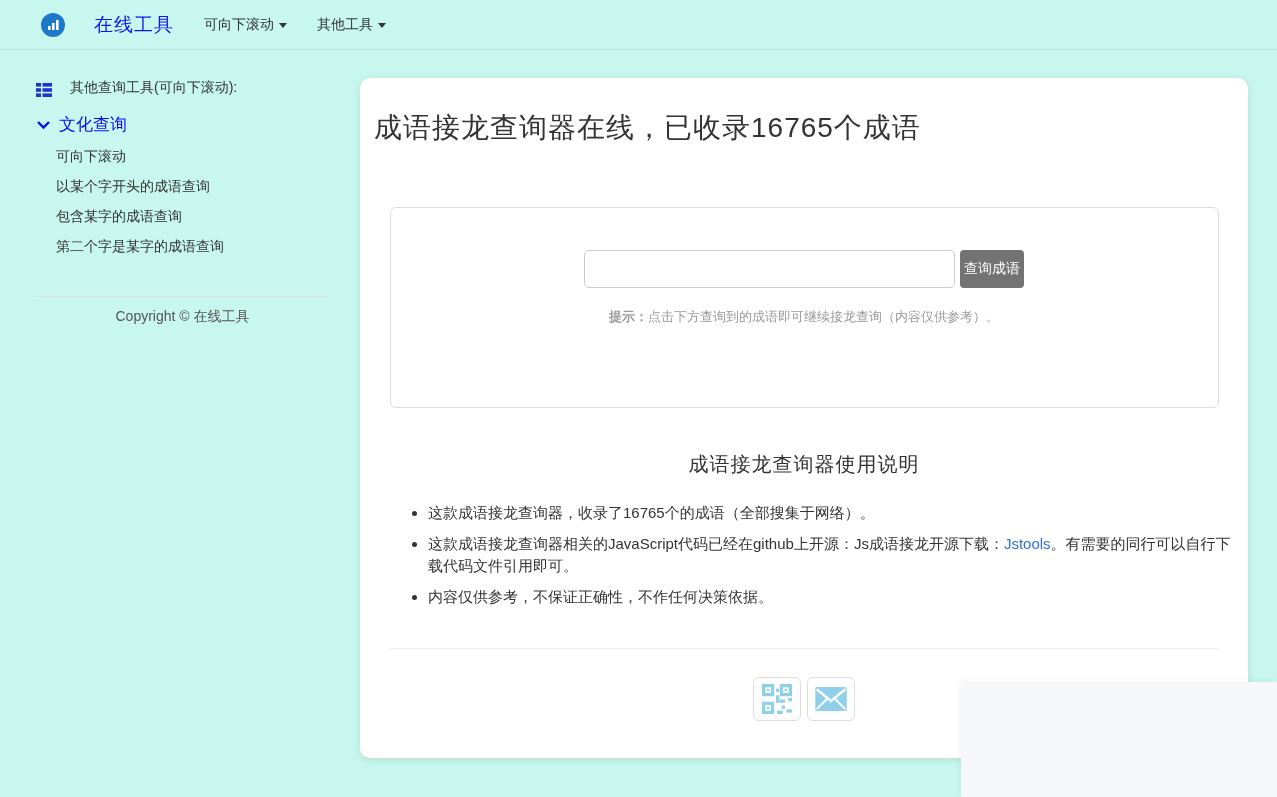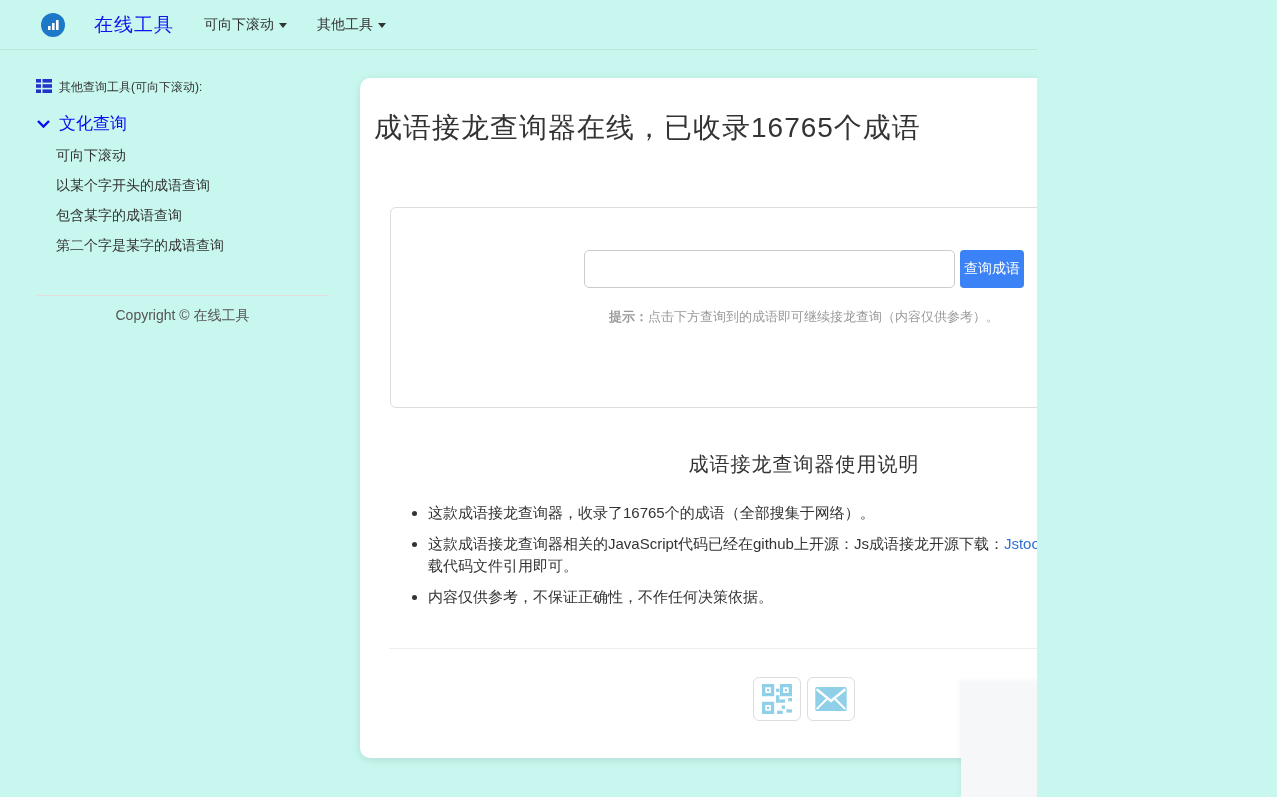--- a/index.html
+++ b/index.html
@@ -2,21 +2,21 @@
 <html><head>
 <meta charset="utf-8">
 <style>
   * { margin: 0; padding: 0; box-sizing: border-box; }
   html, body { width: 100%; height: 100%; overflow: hidden; }
   body {
     background: #c7f7ee;
     font-family: "Liberation Sans", "DejaVu Sans", sans-serif;
     color: #333;
   }
-  .app { position: relative; width: 1037px; height: 797px; overflow: hidden; padding-left: 38px; }
+  .app { position: relative; width: 1277px; height: 797px; overflow: hidden; padding-left: 38px; }
 
   
   .navbar {
     position: absolute; top: 0; left: 0; width: 1277px; height: 50px;
     display: flex; align-items: center;
     background: #c7f7ee;
     border-bottom: 1px solid rgba(0,0,0,0.07);
   }
   .logo {
     margin-left: 41px; width: 24px; height: 24px; border-radius: 50%;
@@ -33,21 +33,21 @@
   }
   .caret {
     display: inline-block; width: 0; height: 0; margin-left: 5px; margin-top: 2px;
     border-left: 4px solid transparent; border-right: 4px solid transparent;
     border-top: 5px solid #333;
   }
 
   
   .sidebar { position: absolute; left: 36px; top: 79px; width: 293px; }
   .side-header {
-    display: flex; align-items: flex-start; gap: 7px; font-size: 12px; color: #333;
+    display: flex; align-items: flex-end; gap: 18px; font-size: 14px; color: #333;
   }
   .side-category {
     margin-top: 16px; display: flex; align-items: center; gap: 8px;
     font-size: 17px; cursor: pointer;
   }
   .side-category a { color: #0b0cf0; text-decoration: none; }
   .side-items { list-style: none; margin: 4px 0 0; padding: 0 0 0 20px; }
   .side-items li {
     margin-top: 11px; font-size: 14px; color: #333; line-height: 19px; cursor: pointer;
   }
@@ -69,21 +69,21 @@
     margin: 60px auto 0; width: 829px; height: 201px;
     border: 1px solid #ddd; border-radius: 6px; padding-top: 42px;
   }
   .query-row { display: flex; justify-content: center; align-items: center; gap: 5px; }
   .idiom-input {
     width: 371px; height: 38px; border: 1px solid #ccc; border-radius: 5px;
     padding: 0 10px; font-size: 15px; outline: none;
     font-family: "Liberation Sans", "DejaVu Sans", sans-serif;
   }
   .query-btn {
-    width: 64px; height: 38px; background: #3b82f6; color: #fff;
+    width: 64px; height: 38px; background: #737373; color: #fff;
     border: none; border-radius: 4px; font-size: 14px; cursor: pointer;
     font-family: "Liberation Sans", "DejaVu Sans", sans-serif;
   }
   .hint { margin-top: 20px; text-align: center; font-size: 13px; color: #9a9a9a; }
   .hint b { font-weight: bold; }
   .usage-heading {
     margin: 43px 0 0; text-align: center;
     font-size: 20px; font-weight: 500; color: #333; line-height: 27px; letter-spacing: 1px;
   }
   .usage { margin: 24px 0 0; padding: 0 14px 0 68px; }

